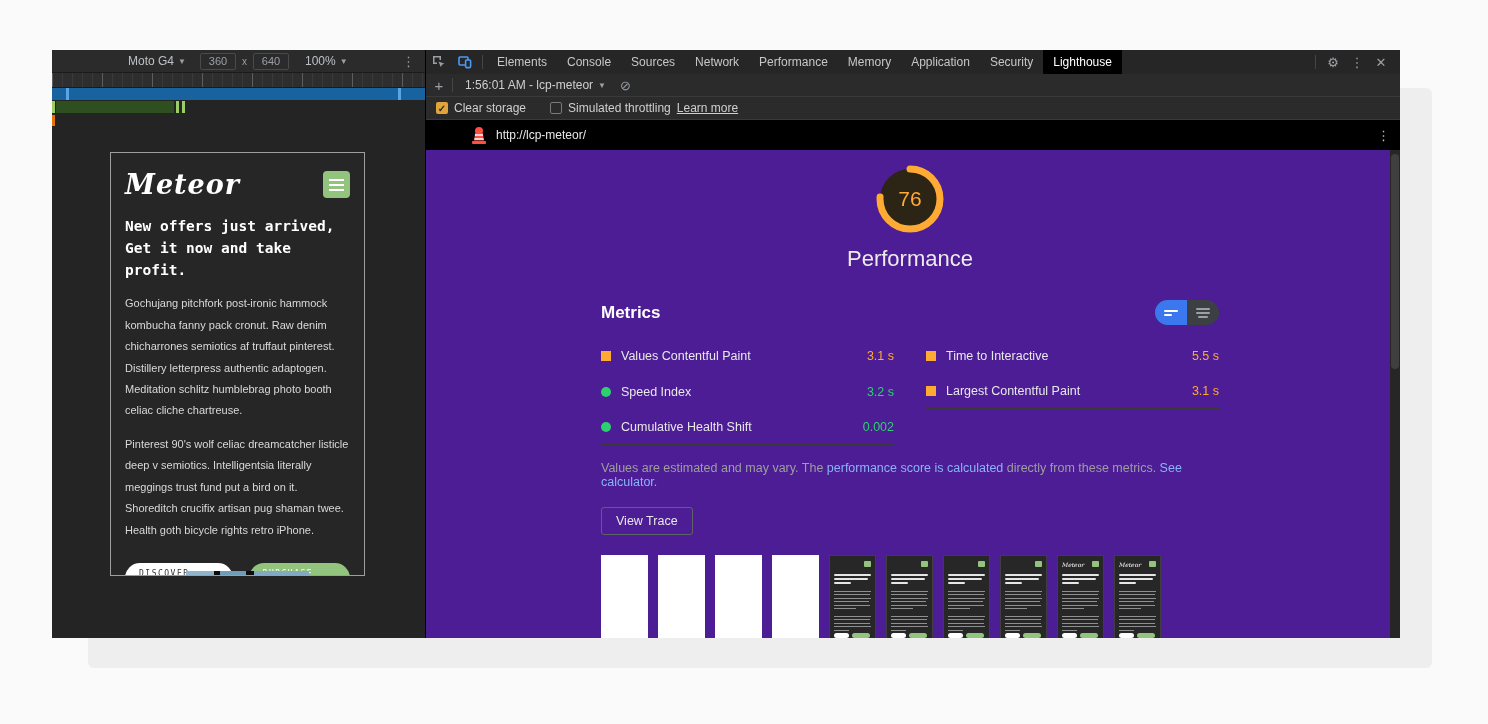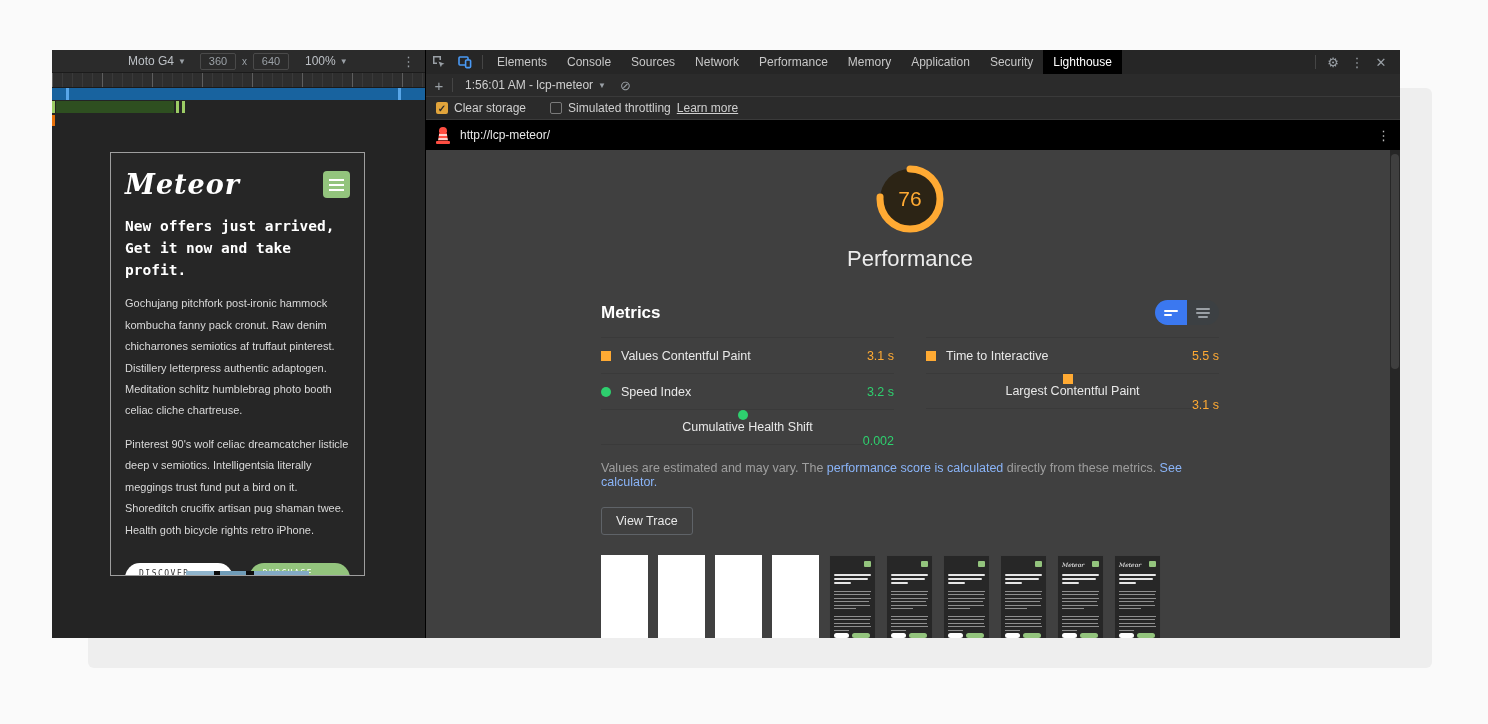--- a/index.html
+++ b/index.html
@@ -55,48 +55,48 @@
   .bar2, .bar3 { height:23px; background:#2b2b2b; border-bottom:1px solid #3a3a3a; display:flex; align-items:center; font-size:12px; color:#cfcfcf; flex:0 0 auto; }
   .plus { width:26px; text-align:center; color:#9aa0a6; font-size:15px; }
   .v-sep { width:1px; height:14px; background:#454545; margin:0 6px 0 0; }
   .audit-sel { display:flex; align-items:center; gap:5px; margin-left:6px; }
   .block-ic { margin-left:14px; color:#9aa0a6; font-size:13px; }
   .chk { width:12px; height:12px; border-radius:2px; margin:0 6px 0 10px; display:flex; align-items:center; justify-content:center; font-size:10px; }
   .chk.on { background:#e1a43b; color:#2b2b2b; font-weight:bold; }
   .chk.off { background:transparent; border:1px solid #7a7a7a; }
   .bar3 .gap { width:14px; }
   .lnk-plain { color:#cfcfcf; text-decoration:underline; margin-left:6px; cursor:pointer; }
-  .urlbar { height:30px; background:#000000; display:flex; align-items:center; font-size:12px; color:#e8e8e8; flex:0 0 auto; }
+  .urlbar { height:30px; background:#000000; display:flex; align-items:center; font-size:12px; color:#e8e8e8; flex:0 0 auto;padding-left:36px; }
   .lh-logo { width:14px; height:17px; margin:0 10px 0 10px; position:relative; }
   .lh-logo .dome { position:absolute; left:3px; top:0; width:8px; height:5px; background:#ff4e42; border-radius:4px 4px 0 0; }
   .lh-logo .body { position:absolute; left:2px; top:5px; width:10px; height:9px; background:repeating-linear-gradient(#ff4e42 0 2px, #ffd0cc 2px 4px); clip-path:polygon(15% 0, 85% 0, 100% 100%, 0 100%); }
   .lh-logo .base { position:absolute; left:0; top:14px; width:14px; height:3px; background:#ff4e42; border-radius:1px; }
   .url-kebab { margin-left:auto; margin-right:10px; color:#bdbdbd; font-size:13px; }
 
-  .report { position:relative; flex:1 1 auto; background:#404040; overflow:hidden; }
+  .report { position:relative; flex:1 1 auto; background:#4c1d95; overflow:hidden; }
   .scrollbar { position:absolute; right:0; top:0; width:10px; height:100%; background:#262626; }
   .scroll-thumb { position:absolute; right:1px; top:4px; width:8px; height:215px; background:#3f3f3f; border-radius:4px; }
   .col { width:618px; margin-left:175px; }
 
   .gauge-wrap { margin-top:12px; display:flex; justify-content:center; }
   .gauge { position:relative; width:74px; height:74px; }
   .gauge .num { position:absolute; inset:0; display:flex; align-items:center; justify-content:center; color:#ffaa33; font-size:21px; }
   .cat-title { margin-top:10px; text-align:center; font-size:22px; color:#ececec; }
 
   .metrics-head { margin-top:28px; display:flex; align-items:center; }
   .metrics-title { font-size:17px; font-weight:bold; color:#ffffff; }
   .toggle { margin-left:auto; width:64px; height:25px; border-radius:13px; overflow:hidden; display:flex; background:#3c4043; }
   .seg { flex:1; display:flex; flex-direction:column; justify-content:center; align-items:center; gap:2px; cursor:pointer; }
   .seg.active { background:#3b78f0; }
   .seg i { display:block; height:2px; border-radius:1px; background:#ffffff; }
   .seg.inactive i { background:#9aa0a6; }
 
   .metrics-grid { margin-top:12px; display:grid; grid-template-columns:1fr 1fr; column-gap:32px; }
   .metric { height:36px; display:flex; align-items:center; border-top:1px solid #3a3a3a; font-size:12.5px; color:#e8e8e8; }
-  .metric:nth-last-child(-n+2) { border-bottom:1px solid #3a3a3a;flex-direction:column; }
+  .metric:nth-last-child(-n+2) { border-bottom:1px solid #3a3a3a; }
   .m-ic { width:10px; height:10px; margin-right:10px; flex:0 0 auto; }
   .m-ic.average { background:#ffaa33; }
   .m-ic.good { background:#2ecf6e; border-radius:50%; }
   .m-val { margin-left:auto; }
   .m-val.average { color:#ffaa33; }
   .m-val.good { color:#2ecf6e; }
 
   .disclaimer { margin-top:16px; font-size:12.5px; color:#9e9e9e; }
   .disclaimer a, .opps a { color:#8ab4f8; cursor:pointer; }
   .view-trace { margin-top:18px; display:inline-block; font-size:12.5px; color:#e8e8e8; border:1px solid #5f6368; border-radius:3px; padding:6px 14px; background:transparent; cursor:pointer; }

